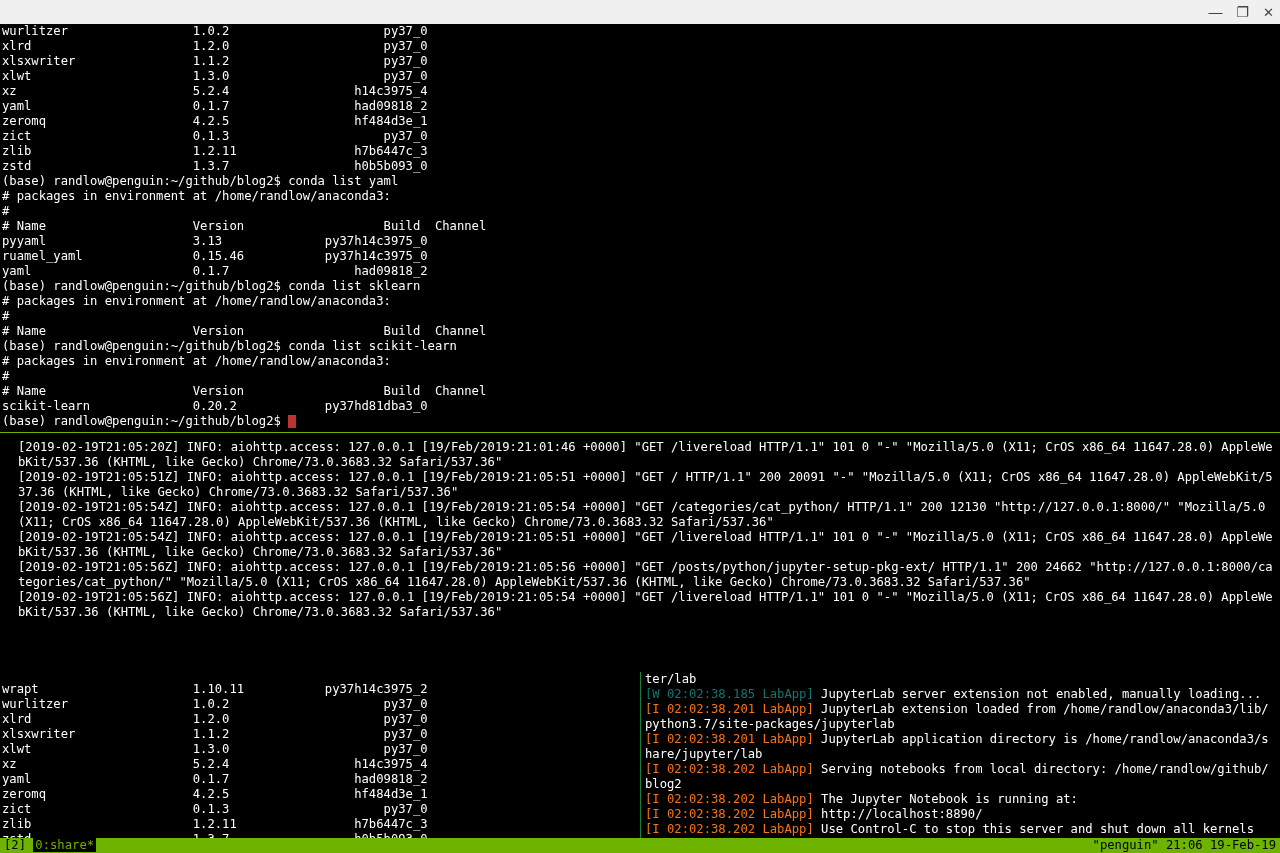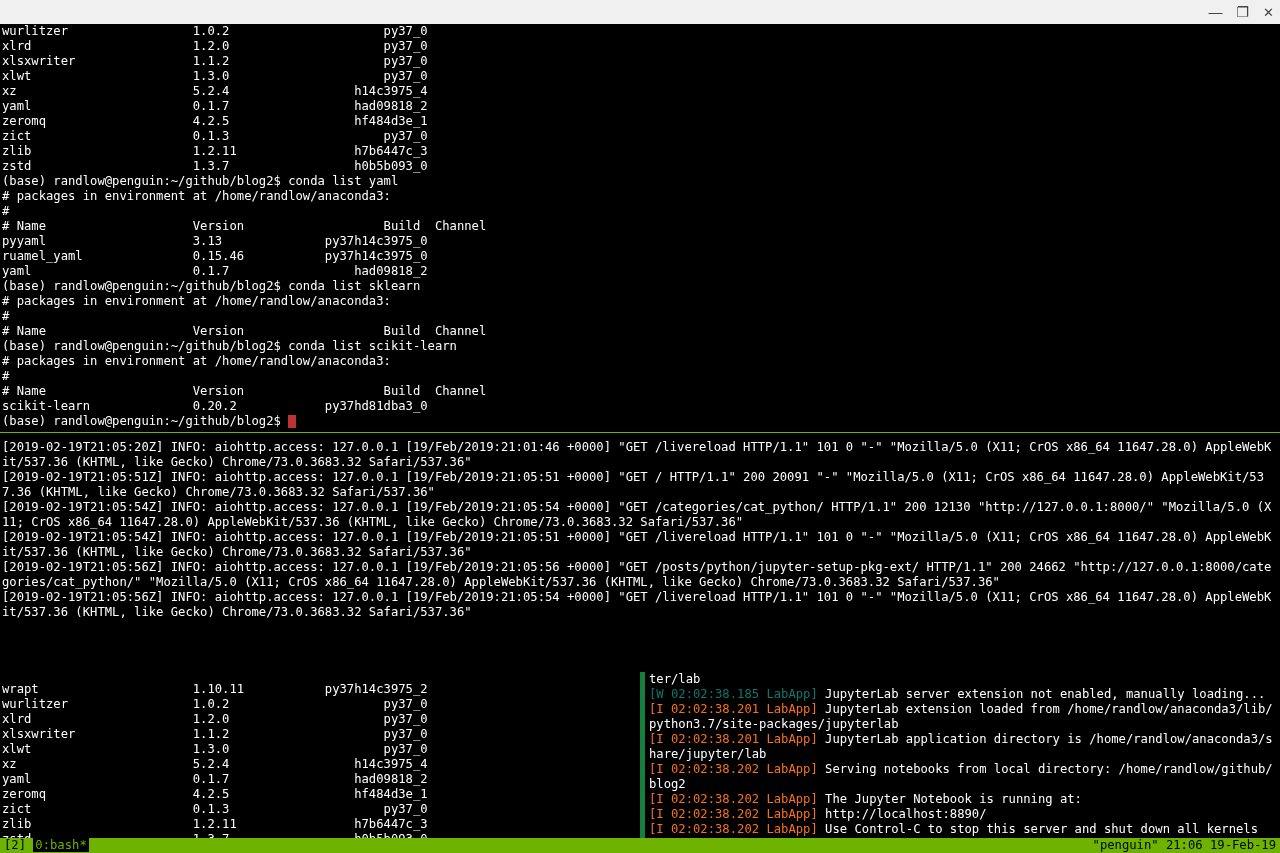--- a/index.html
+++ b/index.html
@@ -4,23 +4,23 @@
 <style>
   * { margin:0; padding:0; box-sizing:border-box; }
   html,body { width:1280px; height:853px; background:#000; overflow:hidden; }
   body { font-family:"DejaVu Sans Mono","Liberation Mono",Consolas,monospace; font-size:12.2px; line-height:15px; color:#fff; }
   .titlebar { position:absolute; top:0; left:0; right:0; height:24px; background:#f0f0f0; display:flex; justify-content:flex-end; align-items:center; padding-right:6px; gap:14px; }
   .titlebar span { color:#444; font-size:14px; font-family:sans-serif; cursor:default; }
   .titlebar .close { font-size:13px; }
   .terminal { position:absolute; top:24px; left:0; right:0; bottom:0; background:#000; }
   .pane { position:absolute; white-space:pre; overflow:hidden; }
   .top-pane { top:0; left:0; right:0; height:409px; border-bottom:1px solid #6db300; padding:0 2px; }
-  .mid-pane { top:416px; left:0; right:0; height:225px; padding:0 2px; }
+  .mid-pane { top:416px; left:16px; right:0; height:225px; padding:0 2px; }
   .botleft-pane { top:658px; left:0; width:640px; bottom:15px; padding:0 2px; }
-  .botright-pane { top:648px; left:640px; right:0; bottom:15px; border-left:5px solid #15803d; padding:0 4px; white-space:pre-wrap; word-break:break-all; }
+  .botright-pane { top:648px; left:640px; right:0; bottom:15px; border-left:1px solid #15803d; padding:0 4px; white-space:pre-wrap; word-break:break-all; }
   .statusbar { position:absolute; bottom:0; left:0; right:0; height:15px; background:#6db300; color:#000; display:flex; justify-content:space-between; padding:0 4px; }
   .statusbar .active { background:#000; color:#6db300; padding:0 2px; }
   .cursor { display:inline-block; width:8px; height:13px; background:#b33; vertical-align:text-bottom; }
   .warn { color:#0f766e; }
   .info { color:#f97316; }
   .yellow-tx { color:#c9a000; }
 </style>
 </head>
 <body>
 
@@ -34,16 +34,16 @@
 
   <div class="pane top-pane" id="top-pane"><div>wurlitzer                 1.0.2                     py37_0</div><div>xlrd                      1.2.0                     py37_0</div><div>xlsxwriter                1.1.2                     py37_0</div><div>xlwt                      1.3.0                     py37_0</div><div>xz                        5.2.4                 h14c3975_4</div><div>yaml                      0.1.7                 had09818_2</div><div>zeromq                    4.2.5                 hf484d3e_1</div><div>zict                      0.1.3                     py37_0</div><div>zlib                      1.2.11                h7b6447c_3</div><div>zstd                      1.3.7                 h0b5b093_0</div><div>(base) randlow@penguin:~/github/blog2$ conda list yaml</div><div># packages in environment at /home/randlow/anaconda3:</div><div>#</div><div># Name                    Version                   Build  Channel</div><div>pyyaml                    3.13              py37h14c3975_0</div><div>ruamel_yaml               0.15.46           py37h14c3975_0</div><div>yaml                      0.1.7                 had09818_2</div><div>(base) randlow@penguin:~/github/blog2$ conda list sklearn</div><div># packages in environment at /home/randlow/anaconda3:</div><div>#</div><div># Name                    Version                   Build  Channel</div><div>(base) randlow@penguin:~/github/blog2$ conda list scikit-learn</div><div># packages in environment at /home/randlow/anaconda3:</div><div>#</div><div># Name                    Version                   Build  Channel</div><div>scikit-learn              0.20.2            py37hd81dba3_0</div><div>(base) randlow@penguin:~/github/blog2$ <span class="cursor"></span></div></div>
 
   <div class="pane mid-pane" id="mid-pane" style="white-space: pre-wrap; word-break: break-all;"><div>[2019-02-19T21:05:20Z] INFO: aiohttp.access: 127.0.0.1 [19/Feb/2019:21:01:46 +0000] "GET /livereload HTTP/1.1" 101 0 "-" "Mozilla/5.0 (X11; CrOS x86_64 11647.28.0) AppleWebKit/537.36 (KHTML, like Gecko) Chrome/73.0.3683.32 Safari/537.36"</div><div>[2019-02-19T21:05:51Z] INFO: aiohttp.access: 127.0.0.1 [19/Feb/2019:21:05:51 +0000] "GET / HTTP/1.1" 200 20091 "-" "Mozilla/5.0 (X11; CrOS x86_64 11647.28.0) AppleWebKit/537.36 (KHTML, like Gecko) Chrome/73.0.3683.32 Safari/537.36"</div><div>[2019-02-19T21:05:54Z] INFO: aiohttp.access: 127.0.0.1 [19/Feb/2019:21:05:54 +0000] "GET /categories/cat_python/ HTTP/1.1" 200 12130 "http://127.0.0.1:8000/" "Mozilla/5.0 (X11; CrOS x86_64 11647.28.0) AppleWebKit/537.36 (KHTML, like Gecko) Chrome/73.0.3683.32 Safari/537.36"</div><div>[2019-02-19T21:05:54Z] INFO: aiohttp.access: 127.0.0.1 [19/Feb/2019:21:05:51 +0000] "GET /livereload HTTP/1.1" 101 0 "-" "Mozilla/5.0 (X11; CrOS x86_64 11647.28.0) AppleWebKit/537.36 (KHTML, like Gecko) Chrome/73.0.3683.32 Safari/537.36"</div><div>[2019-02-19T21:05:56Z] INFO: aiohttp.access: 127.0.0.1 [19/Feb/2019:21:05:56 +0000] "GET /posts/python/jupyter-setup-pkg-ext/ HTTP/1.1" 200 24662 "http://127.0.0.1:8000/categories/cat_python/" "Mozilla/5.0 (X11; CrOS x86_64 11647.28.0) AppleWebKit/537.36 (KHTML, like Gecko) Chrome/73.0.3683.32 Safari/537.36"</div><div>[2019-02-19T21:05:56Z] INFO: aiohttp.access: 127.0.0.1 [19/Feb/2019:21:05:54 +0000] "GET /livereload HTTP/1.1" 101 0 "-" "Mozilla/5.0 (X11; CrOS x86_64 11647.28.0) AppleWebKit/537.36 (KHTML, like Gecko) Chrome/73.0.3683.32 Safari/537.36"</div></div>
 
   <div class="pane botleft-pane" id="bl-pane"><div>wrapt                     1.10.11           py37h14c3975_2</div><div>wurlitzer                 1.0.2                     py37_0</div><div>xlrd                      1.2.0                     py37_0</div><div>xlsxwriter                1.1.2                     py37_0</div><div>xlwt                      1.3.0                     py37_0</div><div>xz                        5.2.4                 h14c3975_4</div><div>yaml                      0.1.7                 had09818_2</div><div>zeromq                    4.2.5                 hf484d3e_1</div><div>zict                      0.1.3                     py37_0</div><div>zlib                      1.2.11                h7b6447c_3</div><div>zstd                      1.3.7                 h0b5b093_0</div><div>(base) randlow@penguin:~$ </div></div>
 
   <div class="pane botright-pane" id="br-pane"><div>ter/lab</div><div><span class="warn">[W 02:02:38.185 LabApp]</span> JupyterLab server extension not enabled, manually loading...</div><div><span class="info">[I 02:02:38.201 LabApp]</span> JupyterLab extension loaded from /home/randlow/anaconda3/lib/python3.7/site-packages/jupyterlab</div><div><span class="info">[I 02:02:38.201 LabApp]</span> JupyterLab application directory is /home/randlow/anaconda3/share/jupyter/lab</div><div><span class="info">[I 02:02:38.202 LabApp]</span> Serving notebooks from local directory: /home/randlow/github/blog2</div><div><span class="info">[I 02:02:38.202 LabApp]</span> The Jupyter Notebook is running at:</div><div><span class="info">[I 02:02:38.202 LabApp]</span> http://localhost:8890/</div><div><span class="info">[I 02:02:38.202 LabApp]</span> Use Control-C to stop this server and shut down all kernels (twice to skip confirmation).</div></div>
 
   <div class="statusbar">
-    <span><span>[2] </span><span class="active">0:bash*</span></span>
+    <span><span>[2] </span><span class="active">0:share*</span></span>
     <span class="yellow-tx" style="color:#000;">"penguin" 21:06 19-Feb-19</span>
   </div>
 </div>
 
 </body></html>

